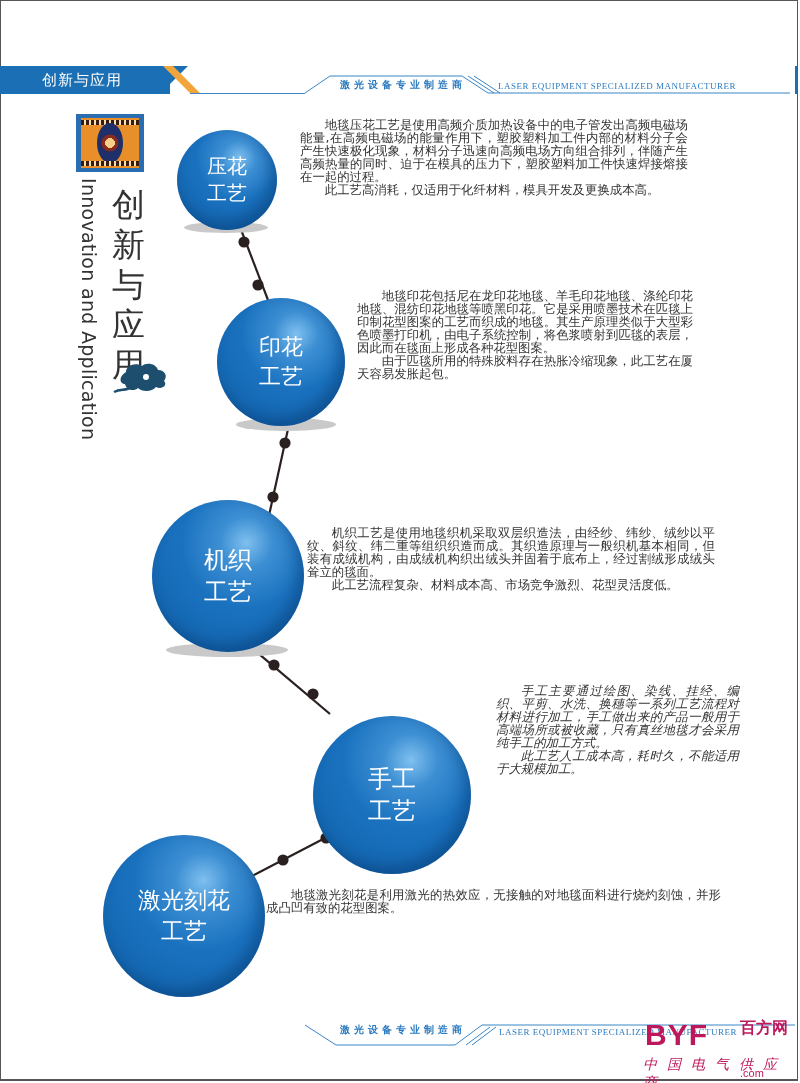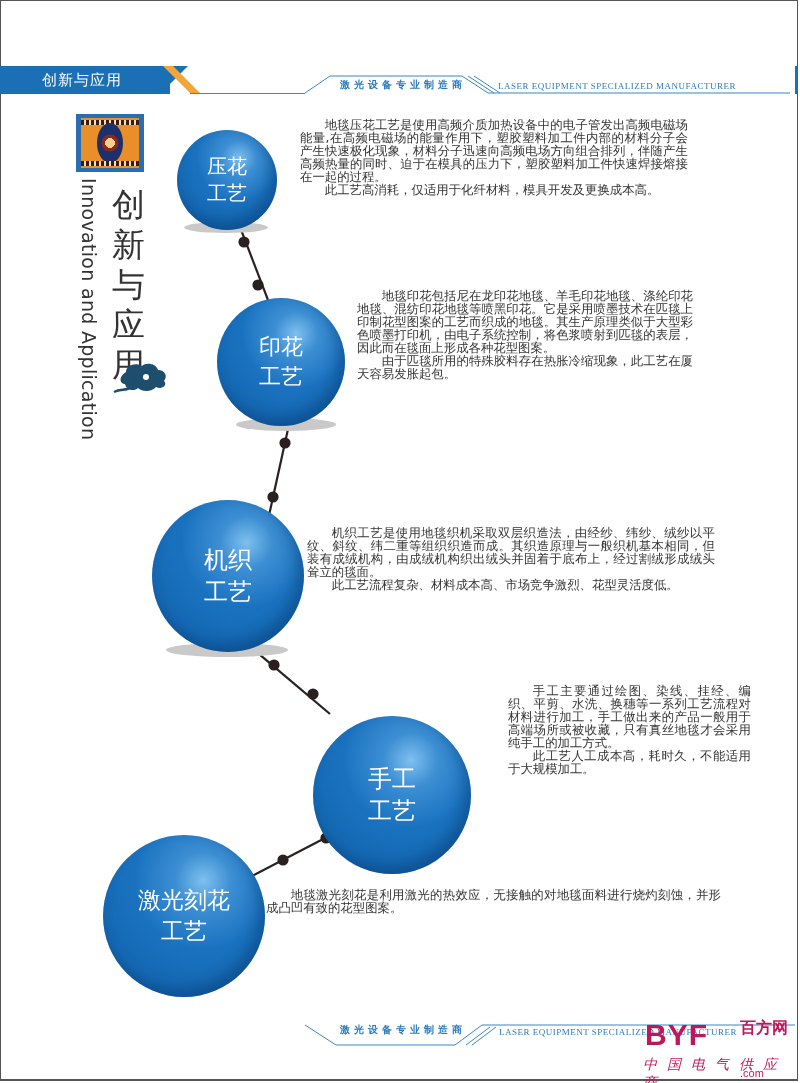--- a/index.html
+++ b/index.html
@@ -123,21 +123,21 @@
     <p>此工艺流程复杂、材料成本高、市场竞争激烈、花型灵活度低。</p>
   </div>
 </div>
 
 <div>
   <div class="shadow" style="left:330px;top:818px;width:125px;height:16px;"></div>
   <div class="ball" style="left:313px;top:716px;width:158px;height:158px;font-size:24px;">
     <span>手工
 工艺</span>
   </div>
-  <div class="txt" style="left:508px;top:684px;width:243px;">
+  <div class="txt" style="left:496px;top:684px;width:243px;font-style:italic;">
     <p>手工主要通过绘图、染线、挂经、编织、平剪、水洗、换穗等一系列工艺流程对材料进行加工，手工做出来的产品一般用于高端场所或被收藏，只有真丝地毯才会采用纯手工的加工方式。</p>
     <p>此工艺人工成本高，耗时久，不能适用于大规模加工。</p>
   </div>
 </div>
 
 <div>
   <div class="ball" style="left:103px;top:835px;width:162px;height:162px;font-size:23px;">
     <span>激光刻花
 工艺</span>
   </div>

